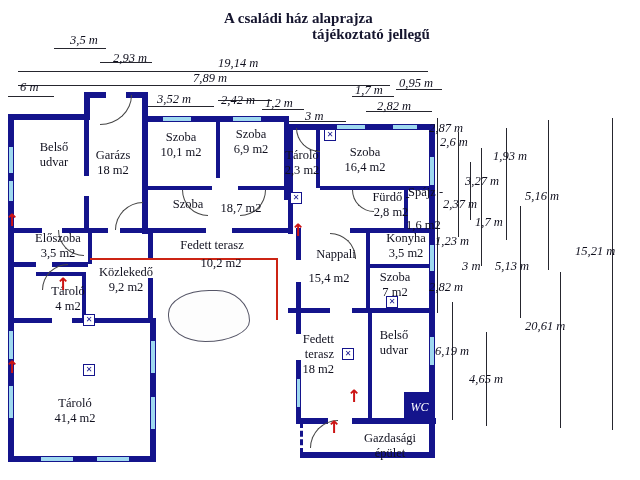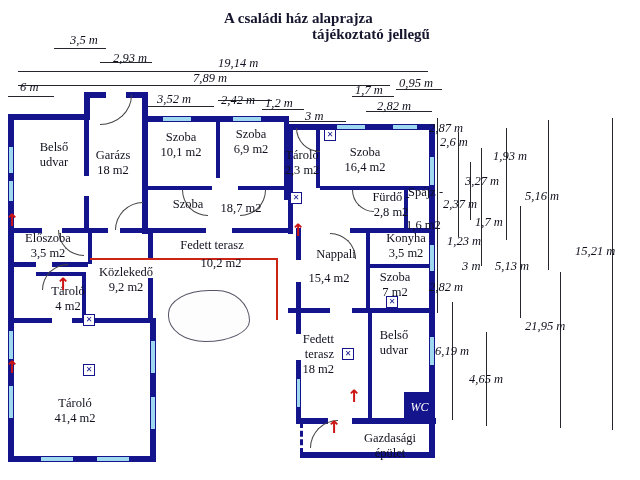--- a/index.html
+++ b/index.html
@@ -193,21 +193,21 @@
   <span class="room" style="left:334px; top:145px; width:62px;">Szoba
 16,4 m2</span>
   <span class="room" style="left:166px; top:197px; width:44px;">Szoba</span>
   <span class="room" style="left:214px; top:201px; width:54px;">18,7 m2</span>
   <span class="room" style="left:366px; top:190px; width:50px;">Fürdő -
 2,8 m2</span>
   <span class="room" style="left:408px; top:185px; width:46px; text-align:left;">Spájz -</span>
   <span class="room" style="left:406px; top:218px; width:46px; text-align:left;">1,6 m2</span>
   <span class="room" style="left:380px; top:231px; width:52px;">Konyha
 3,5 m2</span>
-  <span class="room" style="left:18px; top:231px; width:60px;">Előszoba
+  <span class="room" style="left:28px; top:231px; width:60px;">Előszoba
 3,5 m2</span>
   <span class="room" style="left:92px; top:265px; width:68px;">Közlekedő
 9,2 m2</span>
   <span class="room" style="left:168px; top:238px; width:88px;">Fedett terasz</span>
   <span class="room" style="left:192px; top:256px; width:58px;">10,2 m2</span>
   <span class="room" style="left:308px; top:247px; width:56px;text-align:center;">Nappali</span>
   <span class="room" style="left:300px; top:271px; width:58px;">15,4 m2</span>
   <span class="room" style="left:370px; top:270px; width:50px;">Szoba
 7 m2</span>
   <span class="room" style="left:44px; top:284px; width:48px;">Tároló
@@ -236,22 +236,22 @@
   <span class="dim" style="left:399px; top:76px;">0,95 m</span>
   <span class="dim" style="left:377px; top:99px;">2,82 m</span>
   <span class="dim" style="left:305px; top:109px;">3 m</span>
   <span class="dim" style="left:429px; top:121px;">2,87 m</span>
   <span class="dim" style="left:440px; top:135px;">2,6 m</span>
   <span class="dim" style="left:493px; top:149px;">1,93 m</span>
   <span class="dim" style="left:465px; top:174px;">3,27 m</span>
   <span class="dim" style="left:443px; top:197px;">2,37 m</span>
   <span class="dim" style="left:475px; top:215px;">1,7 m</span>
   <span class="dim" style="left:525px; top:189px;">5,16 m</span>
-  <span class="dim" style="left:435px; top:234px;padding-left:12px;">1,23 m</span>
+  <span class="dim" style="left:435px; top:234px;">1,23 m</span>
   <span class="dim" style="left:462px; top:259px;">3 m</span>
   <span class="dim" style="left:495px; top:259px;">5,13 m</span>
   <span class="dim" style="left:575px; top:244px;">15,21 m</span>
   <span class="dim" style="left:429px; top:280px;">2,82 m</span>
-  <span class="dim" style="left:525px; top:319px;">21,95 m</span>
+  <span class="dim" style="left:525px; top:319px;">20,61 m</span>
   <span class="dim" style="left:435px; top:344px;">6,19 m</span>
   <span class="dim" style="left:469px; top:372px;">4,65 m</span>
 
 </div>
 
 </body></html>

